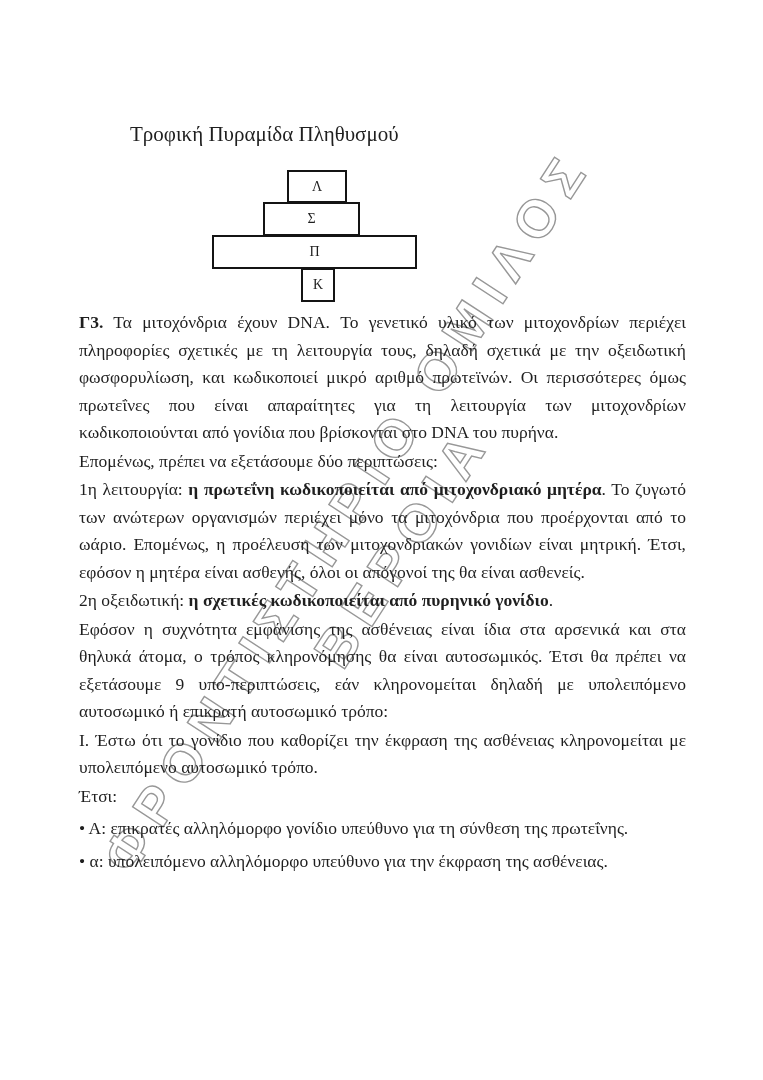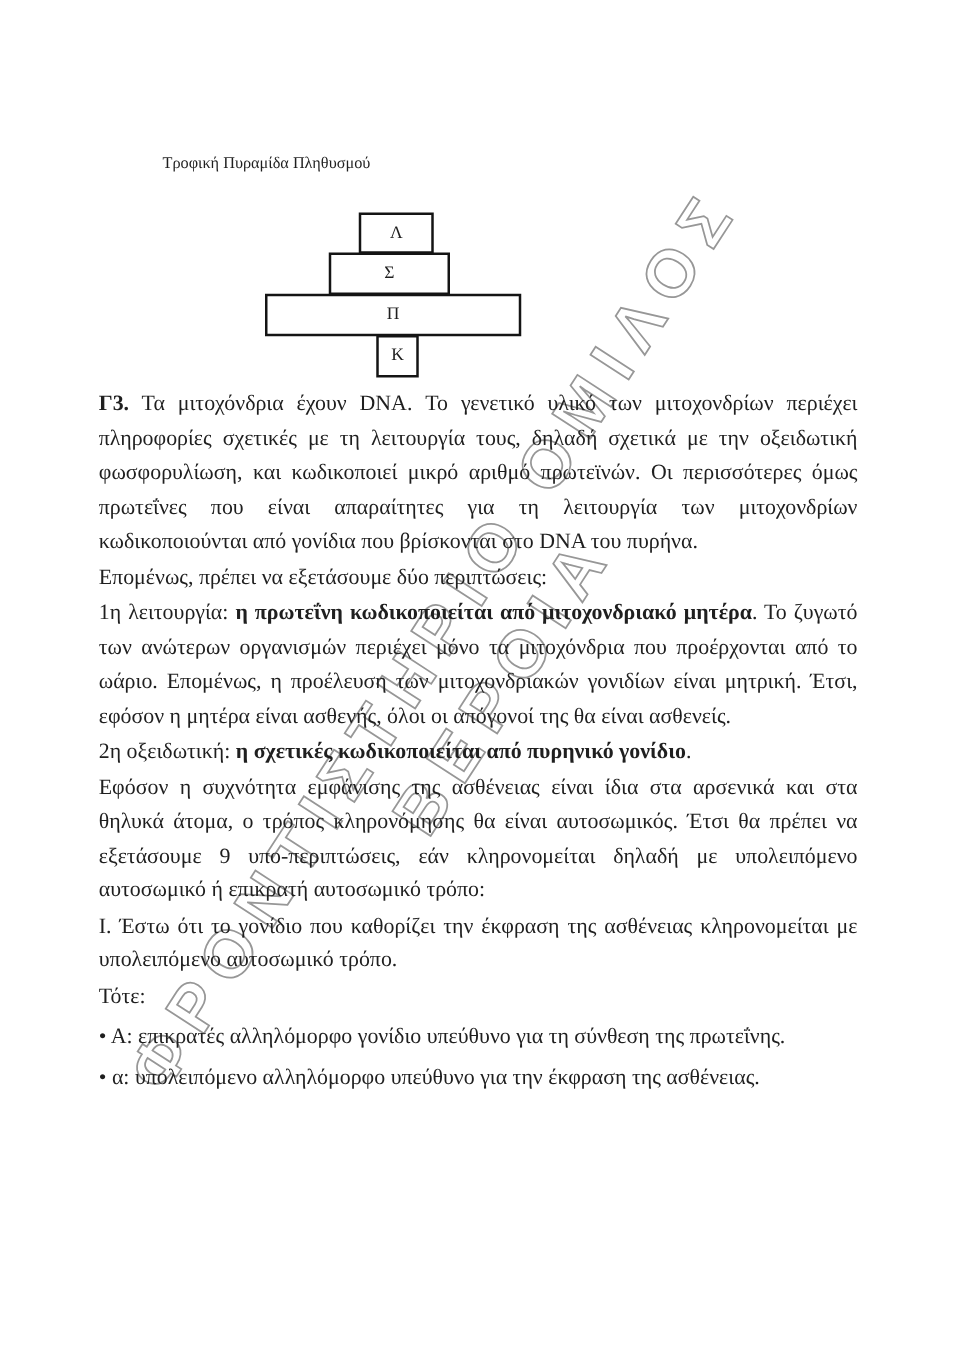--- a/index.html
+++ b/index.html
@@ -20,21 +20,21 @@
     font-size:53px;
     letter-spacing:12px;
     fill:none;
     stroke:#979797;
     stroke-width:1.4px;
   }
 
   
   .doc-title {
     position:absolute; left:130px; top:122px; z-index:2;
-    font-size:13px; white-space:nowrap;
+    font-size:21px; white-space:nowrap;
   }
   .pyr-box {
     position:absolute; z-index:2; box-sizing:border-box;
     border:2px solid #141414;
     display:flex; align-items:center; justify-content:center;
     font-size:14px;
   }
   .pyr-lambda { left:287px; top:170px; width:60px;  height:33px; }
   .pyr-sigma  { left:263px; top:202px; width:97px;  height:34px; }
   .pyr-pi     { left:212px; top:235px; width:205px; height:34px; }
@@ -78,18 +78,18 @@
     </div>
   </div>
 
   <div class="content" id="doc-paragraphs">
       <p><span class="bold">Γ3.</span><span> Τα μιτοχόνδρια έχουν DNA. Το γενετικό υλικό των μιτοχονδρίων περιέχει πληροφορίες σχετικές με τη λειτουργία τους, δηλαδή σχετικά με την οξειδωτική φωσφορυλίωση, και κωδικοποιεί μικρό αριθμό πρωτεϊνών. Οι περισσότερες όμως πρωτεΐνες που είναι απαραίτητες για τη λειτουργία των μιτοχονδρίων κωδικοποιούνται από γονίδια που βρίσκονται στο DNA του πυρήνα.</span></p>
       <p><span>Επομένως, πρέπει να εξετάσουμε δύο περιπτώσεις:</span></p>
       <p><span>1η λειτουργία: </span><span class="bold">η πρωτεΐνη κωδικοποιείται από μιτοχονδριακό μητέρα</span><span>. Το ζυγωτό των ανώτερων οργανισμών περιέχει μόνο τα μιτοχόνδρια που προέρχονται από το ωάριο. Επομένως, η προέλευση των μιτοχονδριακών γονιδίων είναι μητρική. Έτσι, εφόσον η μητέρα είναι ασθενής, όλοι οι απόγονοί της θα είναι ασθενείς.</span></p>
       <p><span>2η οξειδωτική: </span><span class="bold">η σχετικές κωδικοποιείται από πυρηνικό γονίδιο</span><span>.</span></p>
       <p><span>Εφόσον η συχνότητα εμφάνισης της ασθένειας είναι ίδια στα αρσενικά και στα θηλυκά άτομα, ο τρόπος κληρονόμησης θα είναι αυτοσωμικός. Έτσι θα πρέπει να εξετάσουμε 9 υπο-περιπτώσεις, εάν κληρονομείται δηλαδή με υπολειπόμενο αυτοσωμικό ή επικρατή αυτοσωμικό τρόπο:</span></p>
       <p><span>Ι. Έστω ότι το γονίδιο που καθορίζει την έκφραση της ασθένειας κληρονομείται με υπολειπόμενο αυτοσωμικό τρόπο.</span></p>
-      <p><span>Τότε:</span></p>
+      <p><span>Έτσι:</span></p>
       <p class="bullet"><span>• Α: επικρατές αλληλόμορφο γονίδιο υπεύθυνο για τη σύνθεση της πρωτεΐνης.</span></p>
       <p class="bullet"><span>• α: υπολειπόμενο αλληλόμορφο υπεύθυνο για την έκφραση της ασθένειας.</span></p>
     </div>
 
 </div>
 
 </body></html>

